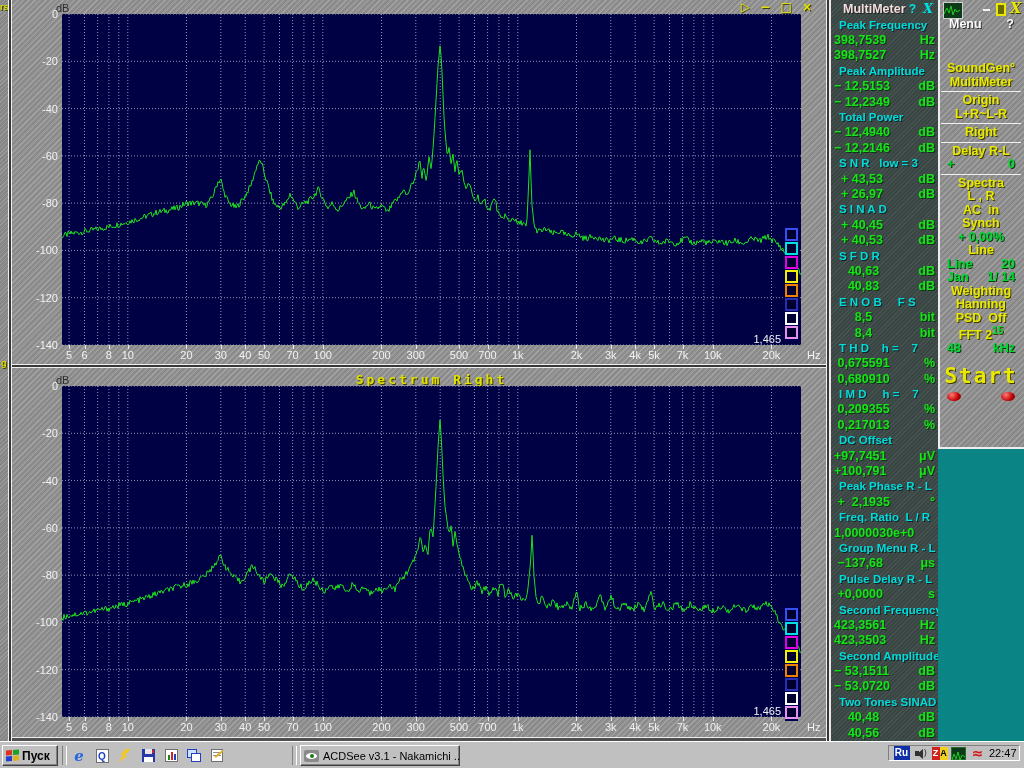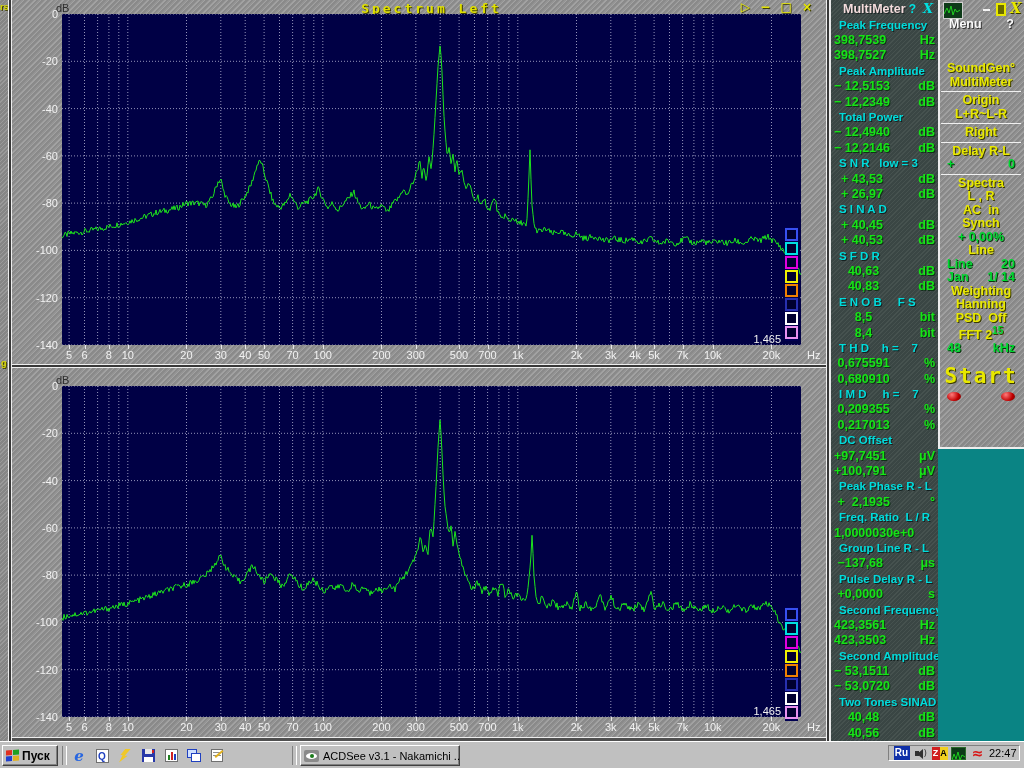--- a/index.html
+++ b/index.html
@@ -115,21 +115,20 @@
 
   <div class="edge-strip">
     <span class="frag f1">rs</span>
     <span class="frag f2">g</span>
   </div>
   <div class="vsep vsep-left"></div>
 
   <div class="charts-area">
 
     <div class="chart-wrap" id="ch0">
-      <div class="chart-title">Spectrum Left</div>
       <div class="win-controls">
         <span>▷</span>
         <span>−</span>
         <span>□</span>
         <span>×</span>
       </div>
       <span class="db-lab">dB</span>
       <div class="plot">
         <svg width="739" height="331" viewBox="0 0 739 331">
             <line class="gl" x1="7.1" y1="0" x2="7.1" y2="331"></line>
@@ -239,20 +238,21 @@
         <div class="xtickmark" style="left: 700.762px; top: 345px;"></div>
         <span class="xtick" style="left: 700.762px; top: 349px;">10k</span>
         <div class="xtickmark" style="left: 759.463px; top: 345px;"></div>
         <span class="xtick" style="left: 759.463px; top: 349px;">20k</span>
         <span class="hz-lab" style="top: 349px;">Hz</span>
       </div>
 
     <div class="hsplit"></div>
 
     <div class="chart-wrap" id="ch1">
+      <div class="chart-title">Spectrum Right</div>
       <span class="db-lab">dB</span>
       <div class="plot">
         <svg width="739" height="331" viewBox="0 0 739 331">
             <line class="gl" x1="7.1" y1="0" x2="7.1" y2="331"></line>
             <line class="gl" x1="22.5" y1="0" x2="22.5" y2="331"></line>
             <line class="gl" x1="35.6" y1="0" x2="35.6" y2="331"></line>
             <line class="gl" x1="46.9" y1="0" x2="46.9" y2="331"></line>
             <line class="gl" x1="56.8" y1="0" x2="56.8" y2="331"></line>
             <line class="gl" x1="65.8" y1="0" x2="65.8" y2="331"></line>
             <line class="gl" x1="124.5" y1="0" x2="124.5" y2="331"></line>
@@ -399,21 +399,21 @@
         <div class="mm-row"><span class="mm-lab">I M D     h =    7</span></div>
         <div class="mm-row"><span class="mm-val"> 0,209355</span><span class="mm-unit">%</span></div>
         <div class="mm-row"><span class="mm-val"> 0,217013</span><span class="mm-unit">%</span></div>
         <div class="mm-row"><span class="mm-lab">DC Offset</span></div>
         <div class="mm-row"><span class="mm-val">+97,7451</span><span class="mm-unit">μV</span></div>
         <div class="mm-row"><span class="mm-val">+100,791</span><span class="mm-unit">μV</span></div>
         <div class="mm-row"><span class="mm-lab">Peak Phase R - L</span></div>
         <div class="mm-row"><span class="mm-val"> +  2,1935</span><span class="mm-unit">°</span></div>
         <div class="mm-row"><span class="mm-lab">Freq. Ratio  L / R</span></div>
         <div class="mm-row"><span class="mm-val">1,0000030e+0</span><span class="mm-unit"></span></div>
-        <div class="mm-row"><span class="mm-lab">Group Line R - L</span></div>
+        <div class="mm-row"><span class="mm-lab">Group Menu R - L</span></div>
         <div class="mm-row"><span class="mm-val"> −137,68</span><span class="mm-unit">μs</span></div>
         <div class="mm-row"><span class="mm-lab">Pulse Delay R - L</span></div>
         <div class="mm-row"><span class="mm-val"> +0,0000</span><span class="mm-unit">s</span></div>
         <div class="mm-row"><span class="mm-lab">Second Frequency</span></div>
         <div class="mm-row"><span class="mm-val">423,3561</span><span class="mm-unit">Hz</span></div>
         <div class="mm-row"><span class="mm-val">423,3503</span><span class="mm-unit">Hz</span></div>
         <div class="mm-row"><span class="mm-lab">Second Amplitude</span></div>
         <div class="mm-row"><span class="mm-val">− 53,1511</span><span class="mm-unit">dB</span></div>
         <div class="mm-row"><span class="mm-val">− 53,0720</span><span class="mm-unit">dB</span></div>
         <div class="mm-row"><span class="mm-lab">Two Tones SINAD</span></div>

